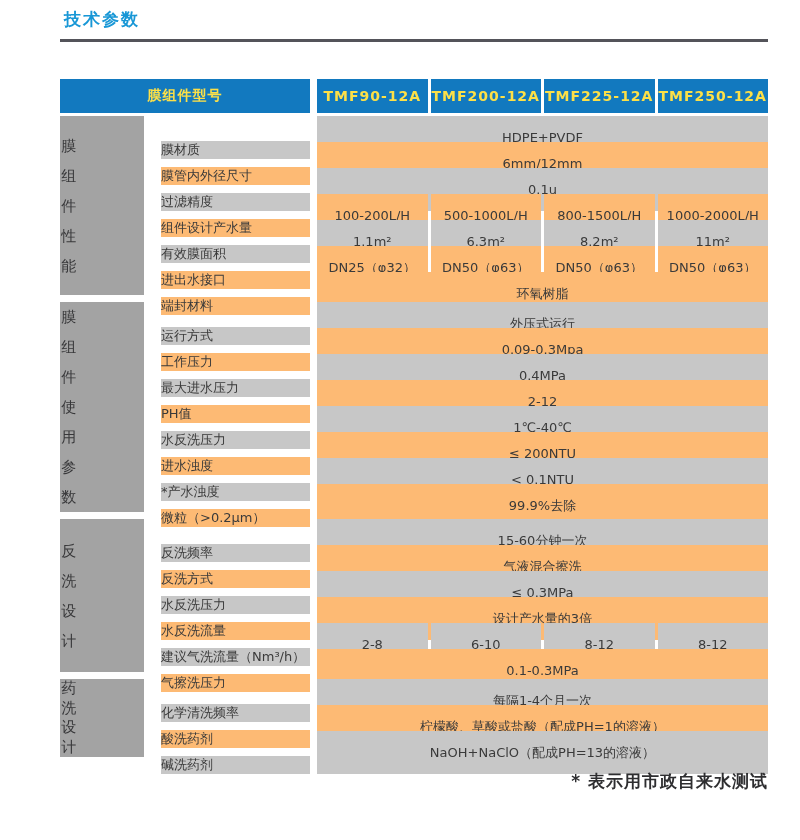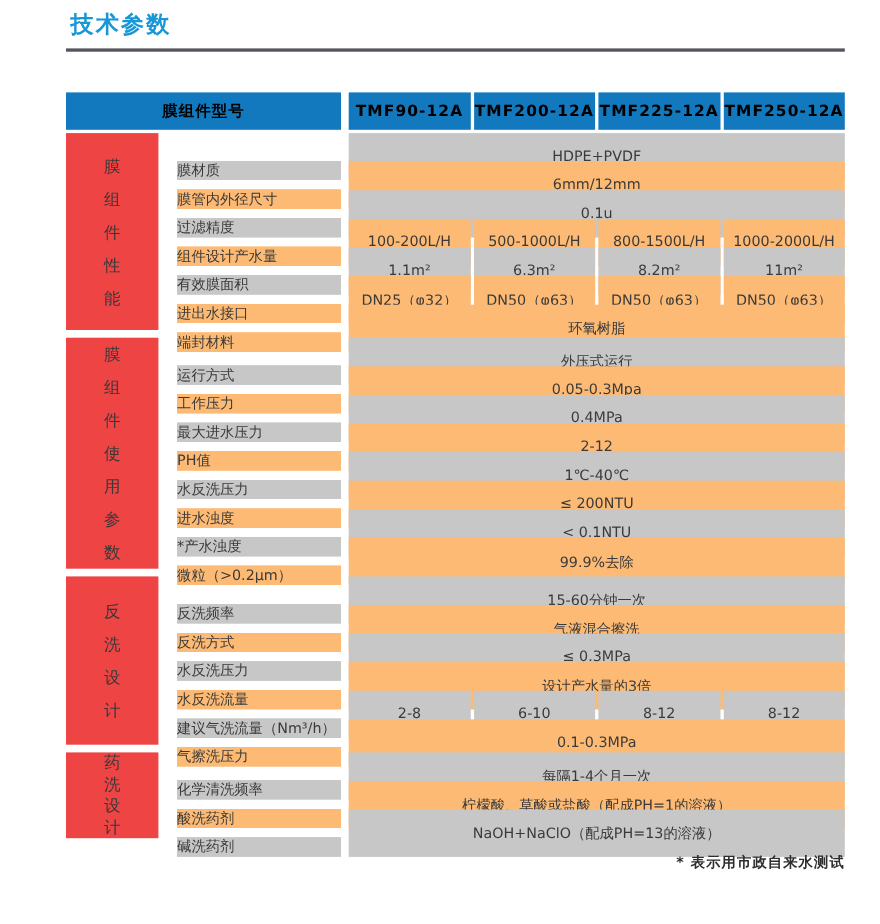--- a/index.html
+++ b/index.html
@@ -2,43 +2,43 @@
 <html><head>
 <meta charset="utf-8">
 <style>
   * { box-sizing: border-box; margin: 0; padding: 0; }
   html, body { width: 800px; background: #ffffff; font-family: "DejaVu Sans", "Liberation Sans", sans-serif; }
   body { width: 800px; height: 840px; position: relative; overflow: hidden; color: #3a3a3a; }
 
   .content { width: 708px; margin-left: 60px; padding-top: 8px; }
 
   .page-title {
-    font-size: 21px; font-weight: bold; color: #1897d6;
+    font-size: 17px; font-weight: bold; color: #1897d6;
     letter-spacing: 2px; margin-left: 4px; margin-bottom: 8px;
   }
   .title-rule { height: 3px; background: #54545a; width: 100%; margin-bottom: 37px; }
 
   
   .tech-table { width: 708px; }
 
   .thead {
     display: grid; grid-template-columns: 254px repeat(4, 1fr);
     column-gap: 3px; height: 34px; margin-bottom: 3px;
   }
   .th {
-    background: #1279bf; color: #000000; font-size: 14px; font-weight: bold;
+    background: #1279bf; color: #fde047; font-size: 14px; font-weight: bold;
     display: flex; align-items: center; justify-content: center; letter-spacing: 1px;
   }
   .th-model { padding-right: 4px; background-clip: content-box; }
 
   .section { display: flex; margin-top: 7px; }
   .section:first-of-type { margin-top: 0; }
   .side {
-    width: 84px; margin-right: 4px; background: #ef4444;
-    display: flex; align-items: center; justify-content: center;
+    width: 84px; margin-right: 4px; background: #a3a3a3;
+    display: flex; align-items: center; 
   }
   .side-text {
     width: 1.15em; word-break: break-all; text-align: center;
     font-size: 15px; line-height: 2.0; color: #38383a; letter-spacing: 0;
   }
   .side-text.tight { line-height: 1.3; }
 
   .rows { flex: 1; display: flex; flex-direction: column; row-gap: 3px; }
   .row {
     display: grid; grid-template-columns: 166px repeat(4, 1fr);
@@ -50,21 +50,21 @@
     justify-content: flex-start;
   }
   .cell-value { justify-content: center; text-align: left; }
   .cell-value.span-all { grid-column: 2 / span 4; }
 
   .row.dark > .cell { background-color: #c7c7c7; }
   .row.light > .cell { background-color: #fdba74; }
   .row.dark > .cell-label, .row.light > .cell-label { background-clip: content-box; margin-top: 25px; }
 
   .footnote {
-    margin-top: 13px; text-align: right; font-size: 13px; font-weight: 600;
+    margin-top: 13px; text-align: right; font-size: 17px; font-weight: 600;
     color: #2e2e30; padding-right: 0; letter-spacing: 1px;
   }
 </style>
 </head>
 <body>
 
 <div class="content">
   <div class="page-title">技术参数</div>
   <div class="title-rule"></div>
 
@@ -125,21 +125,21 @@
           <div class="side">
             <div class="side-text">膜组件使用参数</div>
           </div>
           <div class="rows">
             <div class="row dark">
               <div class="cell cell-label">运行方式</div>
               <div class="cell cell-value span-all">外压式运行</div>
             </div>
             <div class="row light">
               <div class="cell cell-label">工作压力</div>
-              <div class="cell cell-value span-all">0.05-0.3Mpa</div>
+              <div class="cell cell-value span-all">0.09-0.3Mpa</div>
             </div>
             <div class="row dark">
               <div class="cell cell-label">最大进水压力</div>
               <div class="cell cell-value span-all">0.4MPa</div>
             </div>
             <div class="row light">
               <div class="cell cell-label">PH值</div>
               <div class="cell cell-value span-all">2-12</div>
             </div>
             <div class="row dark">

